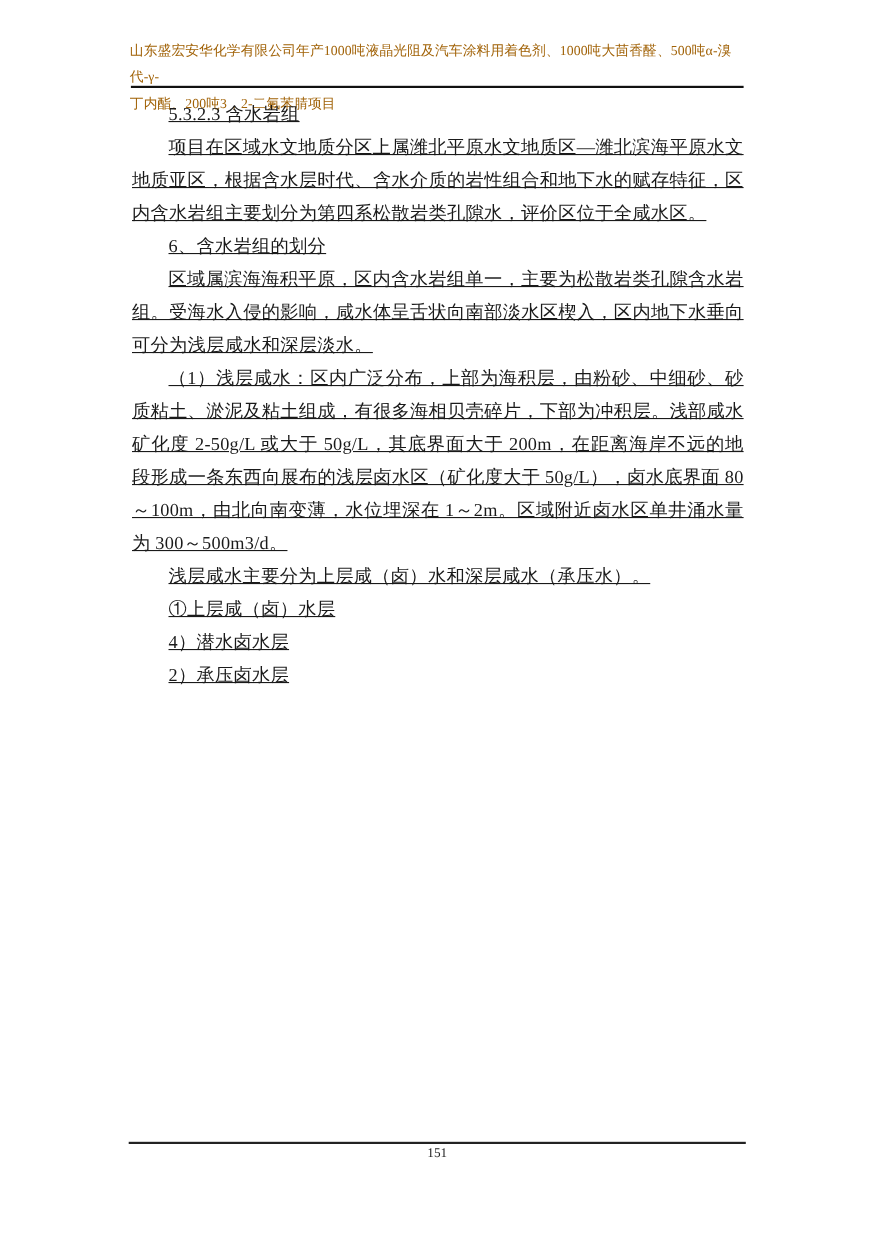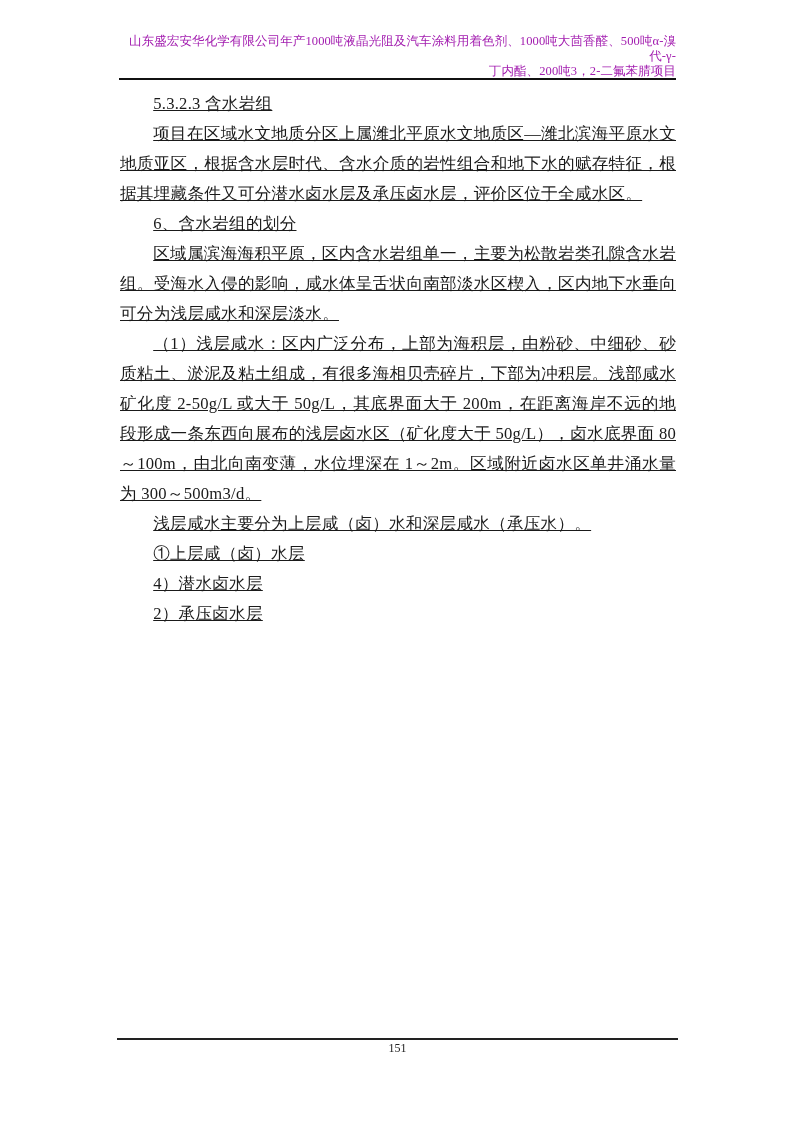--- a/index.html
+++ b/index.html
@@ -1,39 +1,39 @@
 <!DOCTYPE html>
 <html><head>
 <meta charset="utf-8">
 <style>
   html, body { margin: 0; padding: 0; background: #ffffff; }
   body { width: 794px; height: 1123px; position: relative; overflow: hidden;
          font-family: "Liberation Serif", "DejaVu Serif", serif; color: #1a1a1a; }
-  .header { position: absolute; left: 118px; width: 558px; top: 34px; text-align: right;
-            font-size: 12.5px; line-height: 15px; color: #a21caf; letter-spacing: 0.1px; }
+  .header { position: absolute; left: 118px; width: 558px; top: 34px; text-align: left;
+            font-size: 12.5px; line-height: 24px; color: #a16207; letter-spacing: 0.1px; }
   .header-rule { position: absolute; left: 119px; width: 557px; top: 78px; height: 2px; background: #111; }
   .body { position: absolute; left: 120px; width: 556px; top: 89px; font-size: 16.6px; line-height: 30px;
           text-align: justify; letter-spacing: 0.25px; }
   .body p { margin: 0; }
   .indent { text-indent: 2em; text-decoration: underline; }
   .footer-rule { position: absolute; left: 117px; width: 561px; top: 1038px; height: 1.5px; background: #222; }
   .page-num { position: absolute; left: 117px; width: 561px; top: 1041px; text-align: center; font-size: 12px; color: #222; font-family: Liberation Serif, serif; }
 </style>
 </head>
 <body>
 
 <div class="header">
   <div>山东盛宏安华化学有限公司年产1000吨液晶光阻及汽车涂料用着色剂、1000吨大茴香醛、500吨α-溴代-γ-</div>
   <div>丁内酯、200吨3，2-二氟苯腈项目</div>
 </div>
 <div class="header-rule"></div>
 
 <div class="body">
   <p class="indent">5.3.2.3 含水岩组</p>
-  <p class="indent">项目在区域水文地质分区上属潍北平原水文地质区—潍北滨海平原水文地质亚区，根据含水层时代、含水介质的岩性组合和地下水的赋存特征，根据其埋藏条件又可分潜水卤水层及承压卤水层，评价区位于全咸水区。</p>
+  <p class="indent">项目在区域水文地质分区上属潍北平原水文地质区—潍北滨海平原水文地质亚区，根据含水层时代、含水介质的岩性组合和地下水的赋存特征，区内含水岩组主要划分为第四系松散岩类孔隙水，评价区位于全咸水区。</p>
   <p class="indent">6、含水岩组的划分</p>
   <p class="indent">区域属滨海海积平原，区内含水岩组单一，主要为松散岩类孔隙含水岩组。受海水入侵的影响，咸水体呈舌状向南部淡水区楔入，区内地下水垂向可分为浅层咸水和深层淡水。</p>
   <p class="indent">（1）浅层咸水：区内广泛分布，上部为海积层，由粉砂、中细砂、砂质粘土、淤泥及粘土组成，有很多海相贝壳碎片，下部为冲积层。浅部咸水矿化度 2-50g/L 或大于 50g/L，其底界面大于 200m，在距离海岸不远的地段形成一条东西向展布的浅层卤水区（矿化度大于 50g/L），卤水底界面 80～100m，由北向南变薄，水位埋深在 1～2m。区域附近卤水区单井涌水量为 300～500m3/d。</p>
   <p class="indent">浅层咸水主要分为上层咸（卤）水和深层咸水（承压水）。</p>
   <p class="indent">①上层咸（卤）水层</p>
   <p class="indent">4）潜水卤水层</p>
   <p class="indent">2）承压卤水层</p>
 </div>
 
 <div class="footer-rule"></div>

